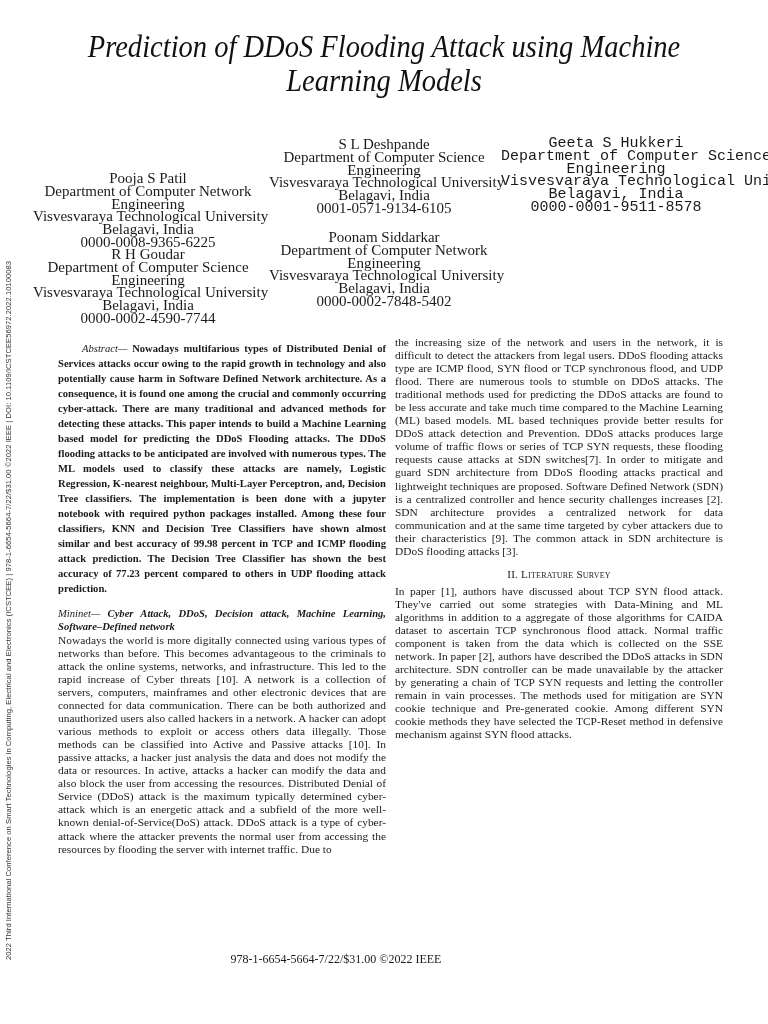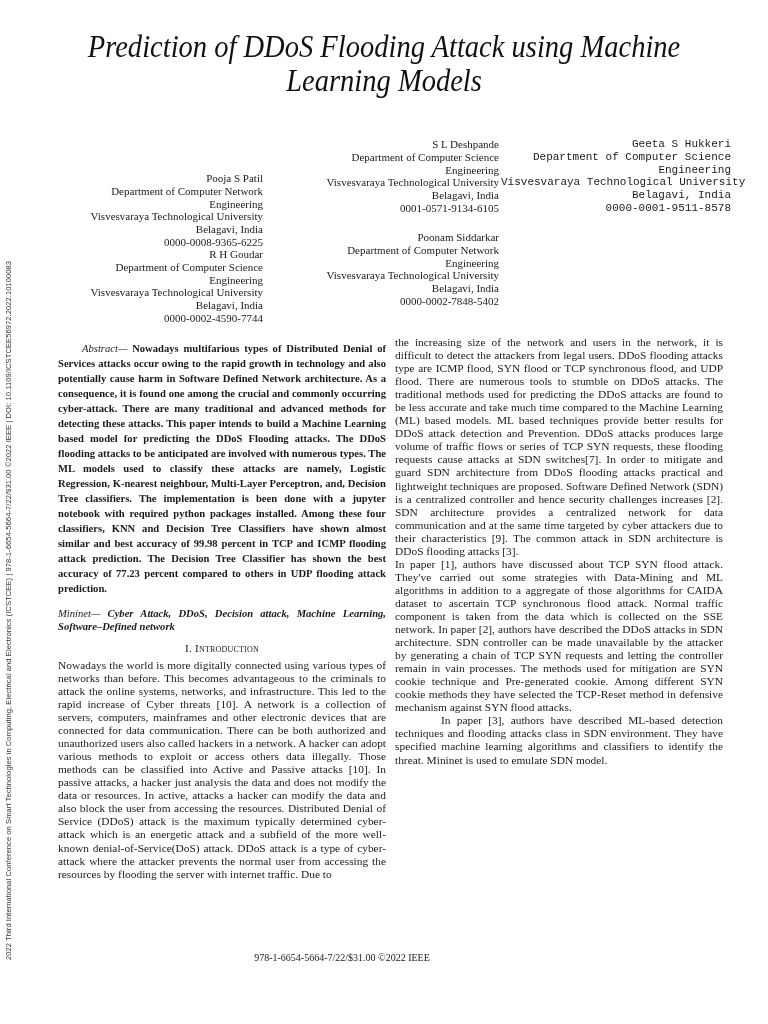--- a/index.html
+++ b/index.html
@@ -13,41 +13,41 @@
       white-space: nowrap; font-family: "Liberation Sans", "DejaVu Sans", sans-serif;
       font-size: 7.6px; color: #333; letter-spacing: 0.05px; width: 810px;
     }
     .title {
       position: absolute; left: 40px; top: 30px; width: 688px;
       text-align: center; font-style: italic; font-size: 31px; line-height: 34px;
       font-weight: normal; margin: 0; color: #111;
       transform: scaleX(0.92); transform-origin: center top;
     }
     .author {
-      position: absolute; text-align: right; font-size: 11px; line-height: 12.8px;
+      position: absolute; text-align: center; font-size: 15px; line-height: 12.8px;
       width: 230px;
     }
     .author div { white-space: nowrap; }
     .col {
       position: absolute; width: 328px; font-size: 11.4px; line-height: 13.05px;
       text-align: justify;
     }
     .col p { margin: 0; }
     .abstract { font-weight: bold; font-size: 10.6px; line-height: 15px; }
     .abstract .lead { font-style: italic; font-weight: normal; }
     .keywords { font-weight: bold; font-style: italic; font-size: 10.6px; line-height: 12.9px; margin-top: 12px !important; }
     .keywords .lead { font-weight: normal; }
     .section-heading {
       text-align: center; font-size: 11.2px; margin: 8px 0 4px 0 !important;
       font-variant: small-caps; letter-spacing: 0.2px;
     }
     .indent { text-indent: 46px; }
     .footer {
-      position: absolute; left: 12px; width: 660px; top: 952px;
-      text-align: center; font-size: 10px;
+      position: absolute; left: 6px; width: 660px; top: 952px;
+      text-align: center; font-size: 12px;
     }
   </style>
 </head>
 <body>
 
 <div class="sidebar-text">2022 Third International Conference on Smart Technologies in Computing, Electrical and Electronics (ICSTCEE) | 978-1-6654-5664-7/22/$31.00 ©2022 IEEE | DOI: 10.1109/ICSTCEE56972.2022.10100083</div>
 
 <h1 class="title">Prediction of DDoS Flooding Attack using Machine Learning Models</h1>
 
 <div class="author" style="left:33px; top:172px;">
@@ -87,23 +87,22 @@
   <div>Department of Computer Network</div>
   <div>Engineering</div>
   <div>Visvesvaraya Technological University</div>
   <div>Belagavi, India</div>
   <div>0000-0002-7848-5402</div>
 </div>
 
 <div class="col" style="left:58px; top:341px;">
   <p class="abstract indent-small" style="text-indent:24px;"><span class="lead">Abstract—</span><span> Nowadays multifarious types of Distributed Denial of Services attacks occur owing to the rapid growth in technology and also potentially cause harm in Software Defined Network architecture. As a consequence, it is found one among the crucial and commonly occurring cyber-attack. There are many traditional and advanced methods for detecting these attacks. This paper intends to build a Machine Learning based model for predicting the DDoS Flooding attacks. The DDoS flooding attacks to be anticipated are involved with numerous types. The ML models used to classify these attacks are namely, Logistic Regression, K-nearest neighbour, Multi-Layer Perceptron, and, Decision Tree classifiers. The implementation is been done with a jupyter notebook with required python packages installed. Among these four classifiers, KNN and Decision Tree Classifiers have shown almost similar and best accuracy of 99.98 percent in TCP and ICMP flooding attack prediction. The Decision Tree Classifier has shown the best accuracy of 77.23 percent compared to others in UDP flooding attack prediction.</span></p>
   <p class="keywords"><span class="lead">Mininet—</span><span> Cyber Attack, DDoS, Decision attack, Machine Learning, Software–Defined network</span></p>
-  <p class="section-heading">I.  Introduction</p>
   <p>Nowadays the world is more digitally connected using various types of networks than before. This becomes advantageous to the criminals to attack the online systems, networks, and infrastructure. This led to the rapid increase of Cyber threats [10].  A network is a collection of servers, computers, mainframes and other electronic devices that are connected for data communication. There can be both authorized and unauthorized users also called hackers in a network. A hacker can adopt various methods to exploit or access others data illegally. Those methods can be classified into Active and Passive attacks [10]. In passive attacks, a hacker just analysis the data and does not modify the data or resources. In active, attacks a hacker can modify the data and also block the user from accessing the resources. Distributed Denial of Service (DDoS) attack is the maximum typically determined cyber-attack which is an energetic attack and a subfield of the more well-known denial-of-Service(DoS) attack. DDoS attack is a type of cyber-attack where the attacker prevents the normal user from accessing the resources by flooding the server with internet traffic. Due to</p>
 </div>
 
 <div class="col" style="left:395px; top:336px;">
   <p>the increasing size of the network and users in the network, it is difficult to detect the attackers from legal users. DDoS flooding attacks type are ICMP flood, SYN flood or TCP synchronous flood, and UDP flood. There are numerous tools to stumble on DDoS attacks. The traditional methods used for predicting the DDoS attacks are found to be less accurate and take much time compared to the Machine Learning (ML) based models. ML based techniques provide better results for DDoS attack detection and Prevention. DDoS attacks produces large volume of traffic flows or series of TCP SYN requests, these flooding requests cause attacks at SDN switches[7]. In order to mitigate and guard SDN architecture from DDoS flooding attacks practical and lightweight techniques are proposed. Software Defined Network (SDN) is a centralized controller and hence security challenges increases [2]. SDN architecture provides a centralized network for data communication and at the same time targeted by cyber attackers due to their characteristics [9]. The common attack in SDN architecture is DDoS flooding attacks [3].</p>
+  <p class="section-heading" style="margin-top:10px !important;">II.  Literature Survey</p>
   <p>In paper [1], authors have discussed about TCP SYN flood attack. They've carried out some strategies with Data-Mining and ML algorithms in addition to a aggregate of those algorithms for CAIDA dataset to ascertain TCP synchronous flood attack. Normal traffic component is taken from the data which is collected on the SSE network.  In paper [2], authors have described the DDoS attacks in SDN architecture. SDN controller can be made unavailable by the attacker by generating a chain of TCP SYN requests and letting the controller remain in vain processes. The methods used for mitigation are SYN cookie technique and Pre-generated cookie. Among different SYN cookie methods they have selected the TCP-Reset method in defensive mechanism against SYN flood attacks.</p>
-  <p class="indent" style="text-indent:46px;">In paper [3], authors have described ML-based detection techniques and flooding attacks class in SDN environment. They have specified machine learning algorithms and classifiers to identify the threat. Mininet is used to emulate SDN model.</p>
 </div>
 
 <div class="footer">978-1-6654-5664-7/22/$31.00 ©2022 IEEE</div>
 
 </body></html>

